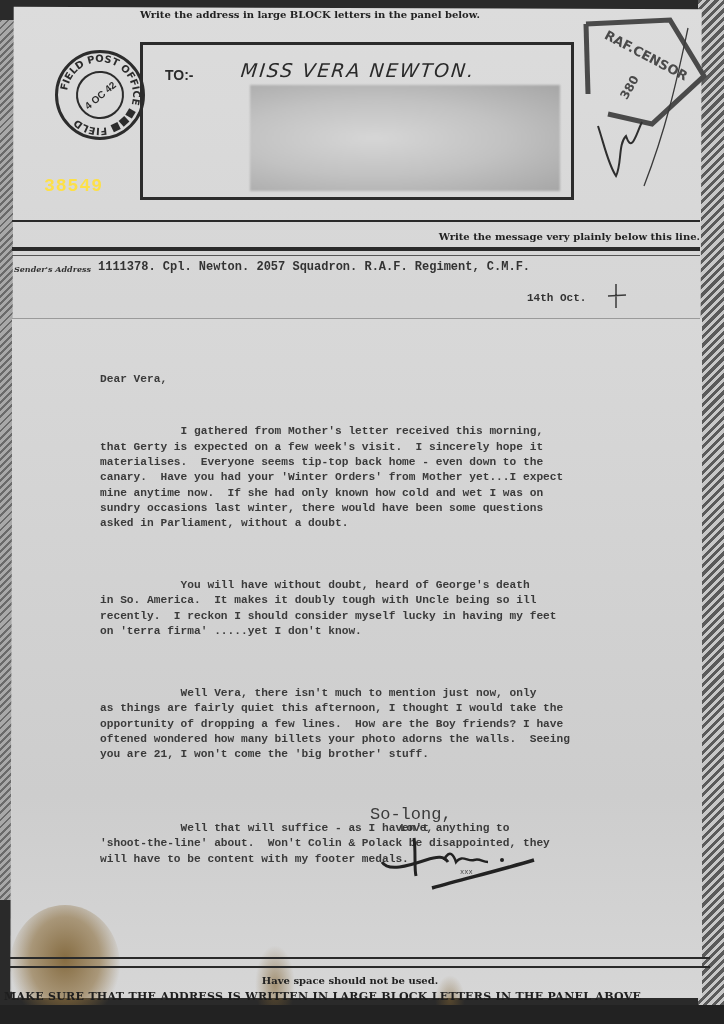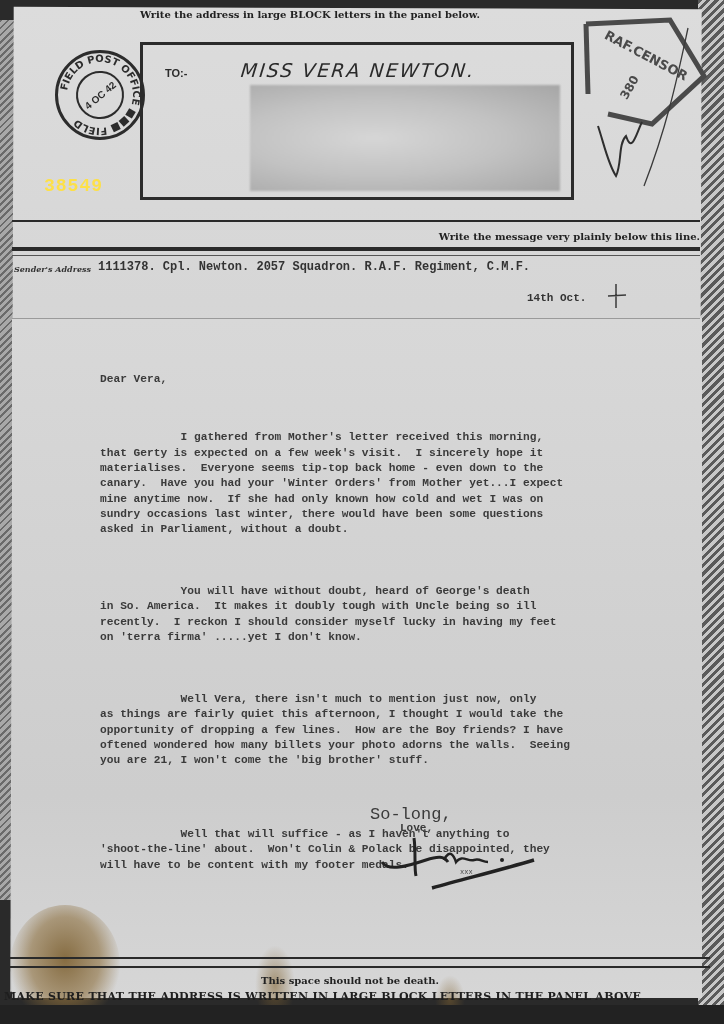--- a/index.html
+++ b/index.html
@@ -46,21 +46,21 @@
   }
   .serial {
     position:absolute; left:44px; top:176px; font-size:18px; font-weight:bold;
     color:#fde047; letter-spacing:1px;
   }
   .addr-box {
     position:absolute; left:140px; top:42px; width:428px; height:152px;
     border:3px solid #2b2b2b;
   }
   .to-label {
-    position:absolute; left:22px; top:22px; font-size:11px; font-weight:bold; color:#2b2b2b;
+    position:absolute; left:22px; top:22px; font-size:14px; font-weight:bold; color:#2b2b2b;
   }
   .addressee {
     position:absolute; left:98px; top:14px; font-size:19px; color:#2a2a2a;
     font-family:"DejaVu Sans", sans-serif; letter-spacing:2px; font-style:italic;
     transform:skewX(-6deg);
   }
   .redact {
     position:absolute; left:107px; top:40px; width:310px; height:106px;
     background: radial-gradient(ellipse at 40% 50%,#d6d6d6 0%,#c2c2c2 50%,#a6a6a6 100%);
     filter: blur(1px);
@@ -155,21 +155,21 @@
 
 <div class="sender-label serifb">Sender's Address</div>
 <div class="sender-addr mono">1111378. Cpl. Newton. 2057 Squadron. R.A.F. Regiment, C.M.F.</div>
 <div class="date mono">14th Oct.</div>
 <svg style="position:absolute; left:604px; top:282px; width:24px; height:28px;" viewBox="0 0 24 28">
   <path d="M12,2 L12,26 M4,14 L22,13" stroke="#3a3a3a" stroke-width="1.5" fill="none"></path>
 </svg>
 <div class="rule" style="left:12px; top:318px; width:688px; height:1px; background:#9a9a9a;"></div>
 
 <div class="letter mono">
-  <p style="margin-bottom:13px;">Dear Vera,</p>
+  <p style="margin-bottom:7px;">Dear Vera,</p>
   <p style="margin-bottom:16px;">            I gathered from Mother's letter received this morning,
 that Gerty is expected on a few week's visit.  I sincerely hope it
 materialises.  Everyone seems tip-top back home - even down to the
 canary.  Have you had your 'Winter Orders' from Mother yet...I expect
 mine anytime now.  If she had only known how cold and wet I was on
 sundry occasions last winter, there would have been some questions
 asked in Parliament, without a doubt.</p>
   <p style="margin-bottom:16px;">            You will have without doubt, heard of George's death
 in So. America.  It makes it doubly tough with Uncle being so ill
 recently.  I reckon I should consider myself lucky in having my feet
@@ -194,15 +194,15 @@
   <path d="M54,56 C90,46 130,36 156,28" stroke="#222" stroke-width="3.5" fill="none"></path>
   <text x="82" y="42" font-size="7" fill="#444" font-family="Liberation Mono, monospace">xxx</text>
 </svg>
 
 <div class="stain1"></div>
 <div class="stain2"></div>
 <div class="stain3"></div>
 
 <div class="rule" style="left:0; top:957px; width:710px; height:2px;"></div>
 <div class="rule" style="left:0; top:966px; width:710px; height:2px;"></div>
-<div class="footer-note serifb">This space should not be death.</div>
+<div class="footer-note serifb">Have space should not be used.</div>
 <div class="footer-warn serifb">MAKE SURE THAT THE ADDRESS IS WRITTEN IN LARGE BLOCK LETTERS IN THE PANEL ABOVE</div>
 <div class="bottom-dark"></div>
 
 </body></html>

